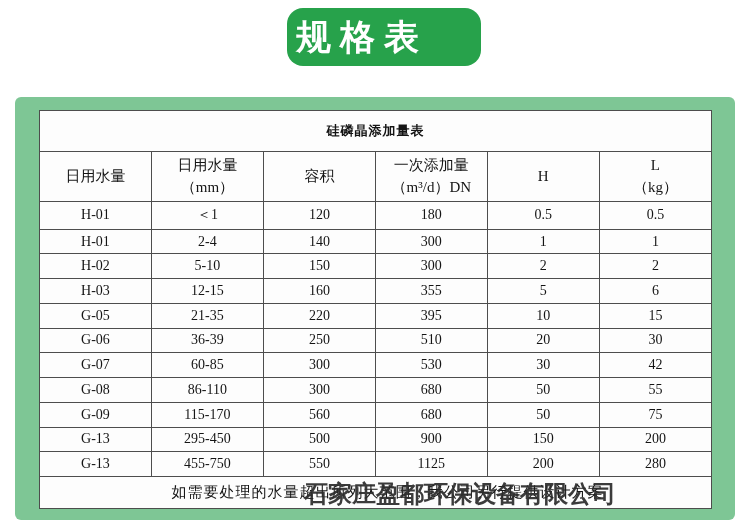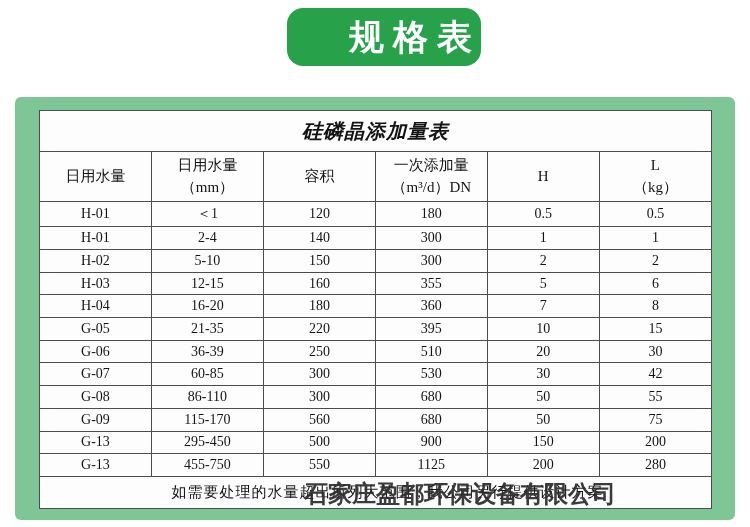--- a/index.html
+++ b/index.html
@@ -11,39 +11,39 @@
   *{box-sizing:border-box;}
   html,body{margin:0;padding:0;}
   body{
     width:750px;height:527px;background:#ffffff;overflow:hidden;
     font-family:"Liberation Serif","DejaVu Serif",serif;color:var(--ink);
   }
   .banner-row{display:flex;justify-content:center;padding-top:8px;}
   .banner{
     background:var(--banner-green);color:#fff;border-radius:16px;
     width:194px;height:58px;margin-left:18px;
-    display:flex;align-items:center;justify-content:flex-end;
+    display:flex;align-items:center;justify-content:flex-start;
     font-size:35px;font-weight:600;letter-spacing:9px;padding-left:9px;
   }
   .frame{
     margin:31px 0 0 15px;width:720px;height:423px;
     background:var(--frame-green);border-radius:6px;
     padding:13px 23px 11px 24px;
   }
   table{
     width:100%;height:100%;border-collapse:collapse;background:#fdfdfd;
     table-layout:fixed;
   }
   th,td{
     border:1px solid var(--border-dark);
     text-align:center;vertical-align:middle;
     padding:0;font-size:14px;font-weight:normal;color:var(--ink);
     overflow:visible;
   }
-  .title-row td{height:41px;font-size:20px;font-weight:bold;letter-spacing:1px;font-style:italic;}
+  .title-row td{height:41px;font-size:13px;font-weight:bold;letter-spacing:1px;}
   .header-row th{height:50px;font-size:15px;line-height:1.45;}
   .footer-row td{height:32px;font-size:15px;position:relative;letter-spacing:1px;padding-left:24px;}
   .watermark{
     position:absolute;left:256px;top:1px;
     font-size:24px;font-weight:bold;letter-spacing:0px;
     color:rgba(42,42,42,0.92);white-space:nowrap;pointer-events:none;margin-left:8px;
   }
 </style>
 </head>
 <body>
@@ -124,28 +124,20 @@
           </tr>
           <tr>
             <td>H-03</td>
             <td>12-15</td>
             <td>160</td>
             <td>355</td>
             <td>5</td>
             <td>6</td>
           </tr>
           <tr>
-            <td>H-04</td>
-            <td>16-20</td>
-            <td>180</td>
-            <td>360</td>
-            <td>7</td>
-            <td>8</td>
-          </tr>
-          <tr>
             <td>G-05</td>
             <td>21-35</td>
             <td>220</td>
             <td>395</td>
             <td>10</td>
             <td>15</td>
           </tr>
           <tr>
             <td>G-06</td>
             <td>36-39</td>

